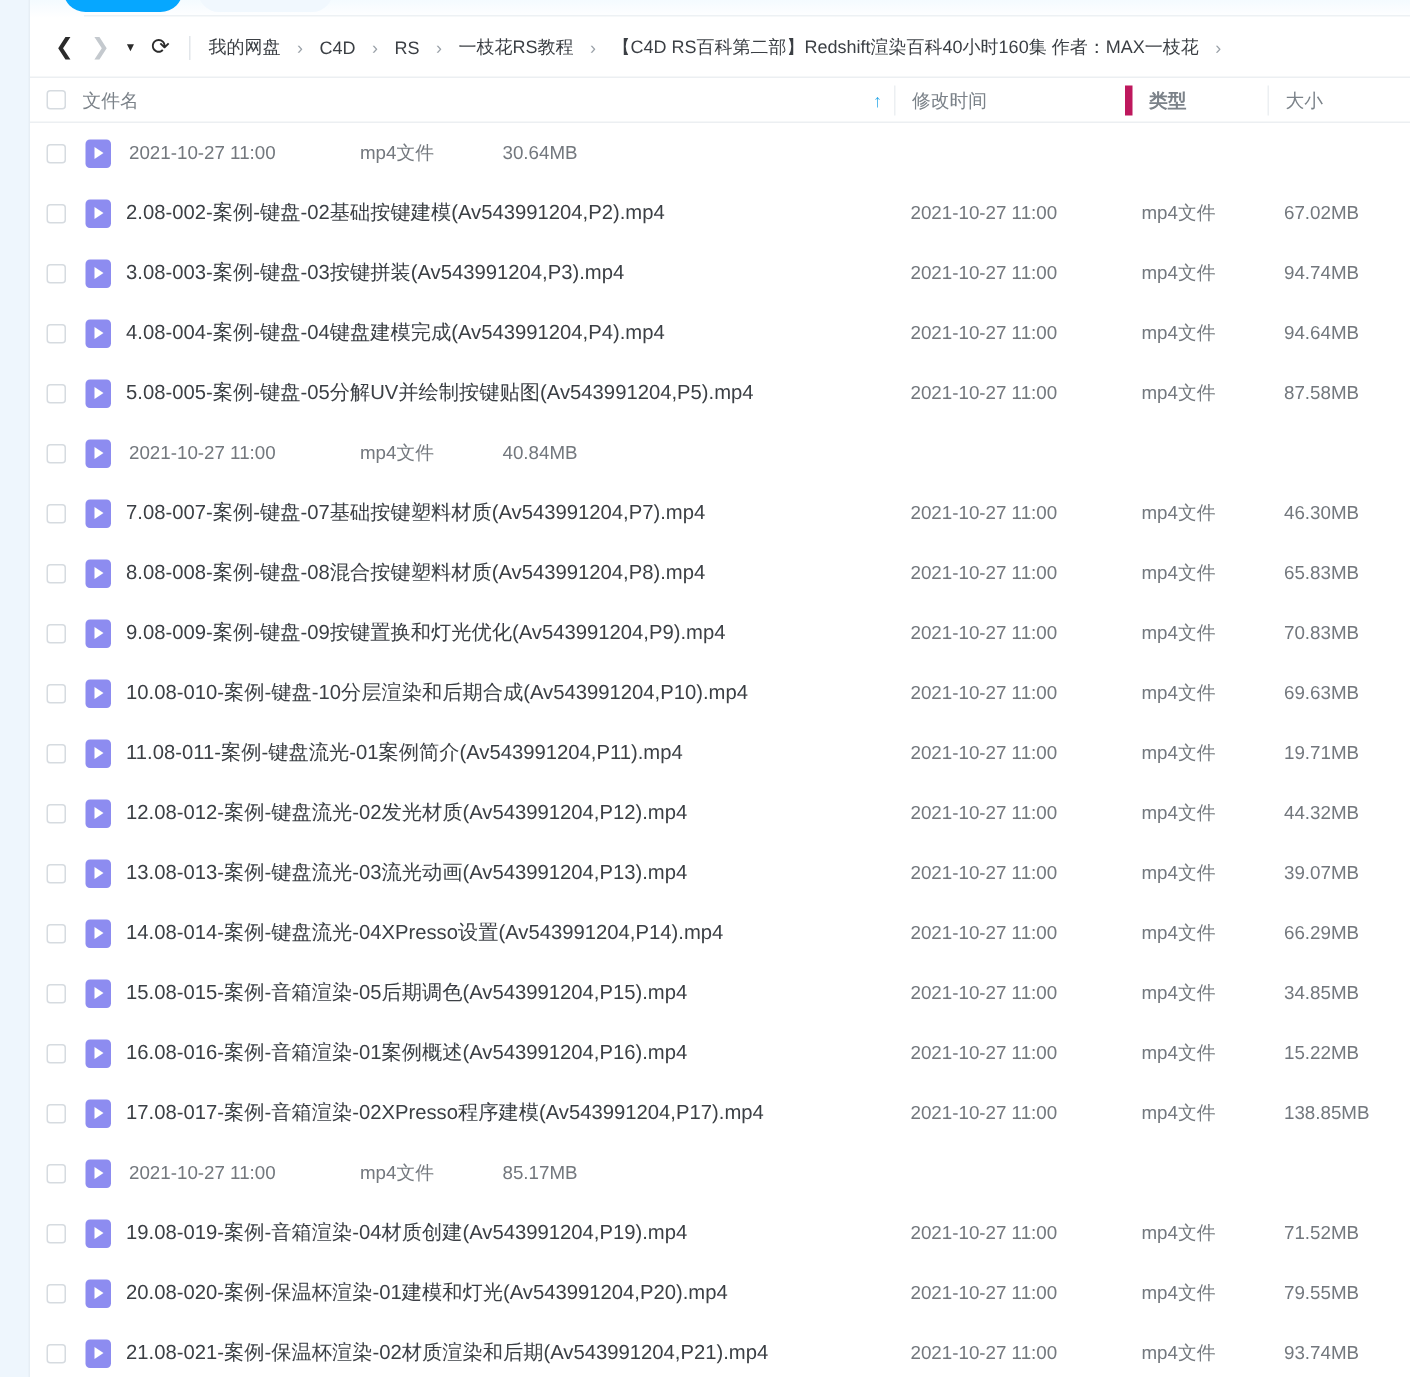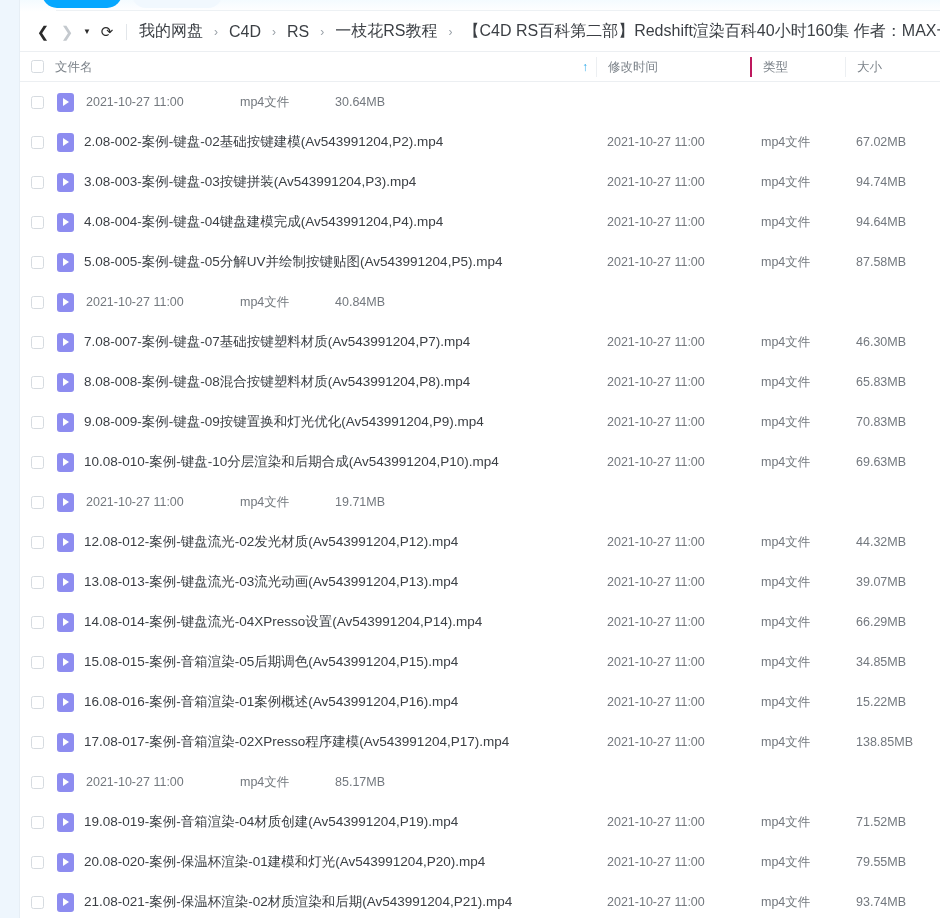--- a/index.html
+++ b/index.html
@@ -113,21 +113,21 @@
   .crumbs {
     display: flex;
     align-items: center;
     flex: 1;
     min-width: 0;
     overflow: hidden;
     white-space: nowrap;
   }
   .crumb {
     color: #3b3f44;
-    font-size: 16px;
+    font-size: 12px;
     padding: 2px 2px;
     border-radius: 3px;
   }
   .crumb.last { color: #3b3f44; }
   .crumb-sep {
     color: #9aa1a8;
     font-size: 12px;
     margin: 0 9px;
   }
 
@@ -171,23 +171,24 @@
     padding-left: 11px;
     box-sizing: border-box;
     border-left: 1px solid #eceff2;
     height: 20px;
     line-height: 20px;
   }
   .ch-type {
     width: 95px;
     padding-left: 11px;
     box-sizing: border-box;
-    border-left: 2px solid #be185d;
+    border-left: 5px solid #be185d;
     height: 20px;
     line-height: 20px;
+    font-weight: bold;
   }
   .ch-size {
     width: 95px;
     padding-left: 11px;
     box-sizing: border-box;
     border-left: 1px solid #eceff2;
     height: 20px;
     line-height: 20px;
   }
 
@@ -446,20 +447,21 @@
       <div class="r-type">mp4文件</div>
       <div class="r-size">69.63MB</div>
     </div>
     <div class="row">
       <div class="r-check">
         <span class="cbox"></span>
       </div>
       <div class="r-icon">
         <span class="vid-icon"></span>
       </div>
+      <div class="r-name">11.08-011-案例-键盘流光-01案例简介(Av543991204,P11).mp4</div>
       <div class="r-time">2021-10-27 11:00</div>
       <div class="r-type">mp4文件</div>
       <div class="r-size">19.71MB</div>
     </div>
     <div class="row">
       <div class="r-check">
         <span class="cbox"></span>
       </div>
       <div class="r-icon">
         <span class="vid-icon"></span>

